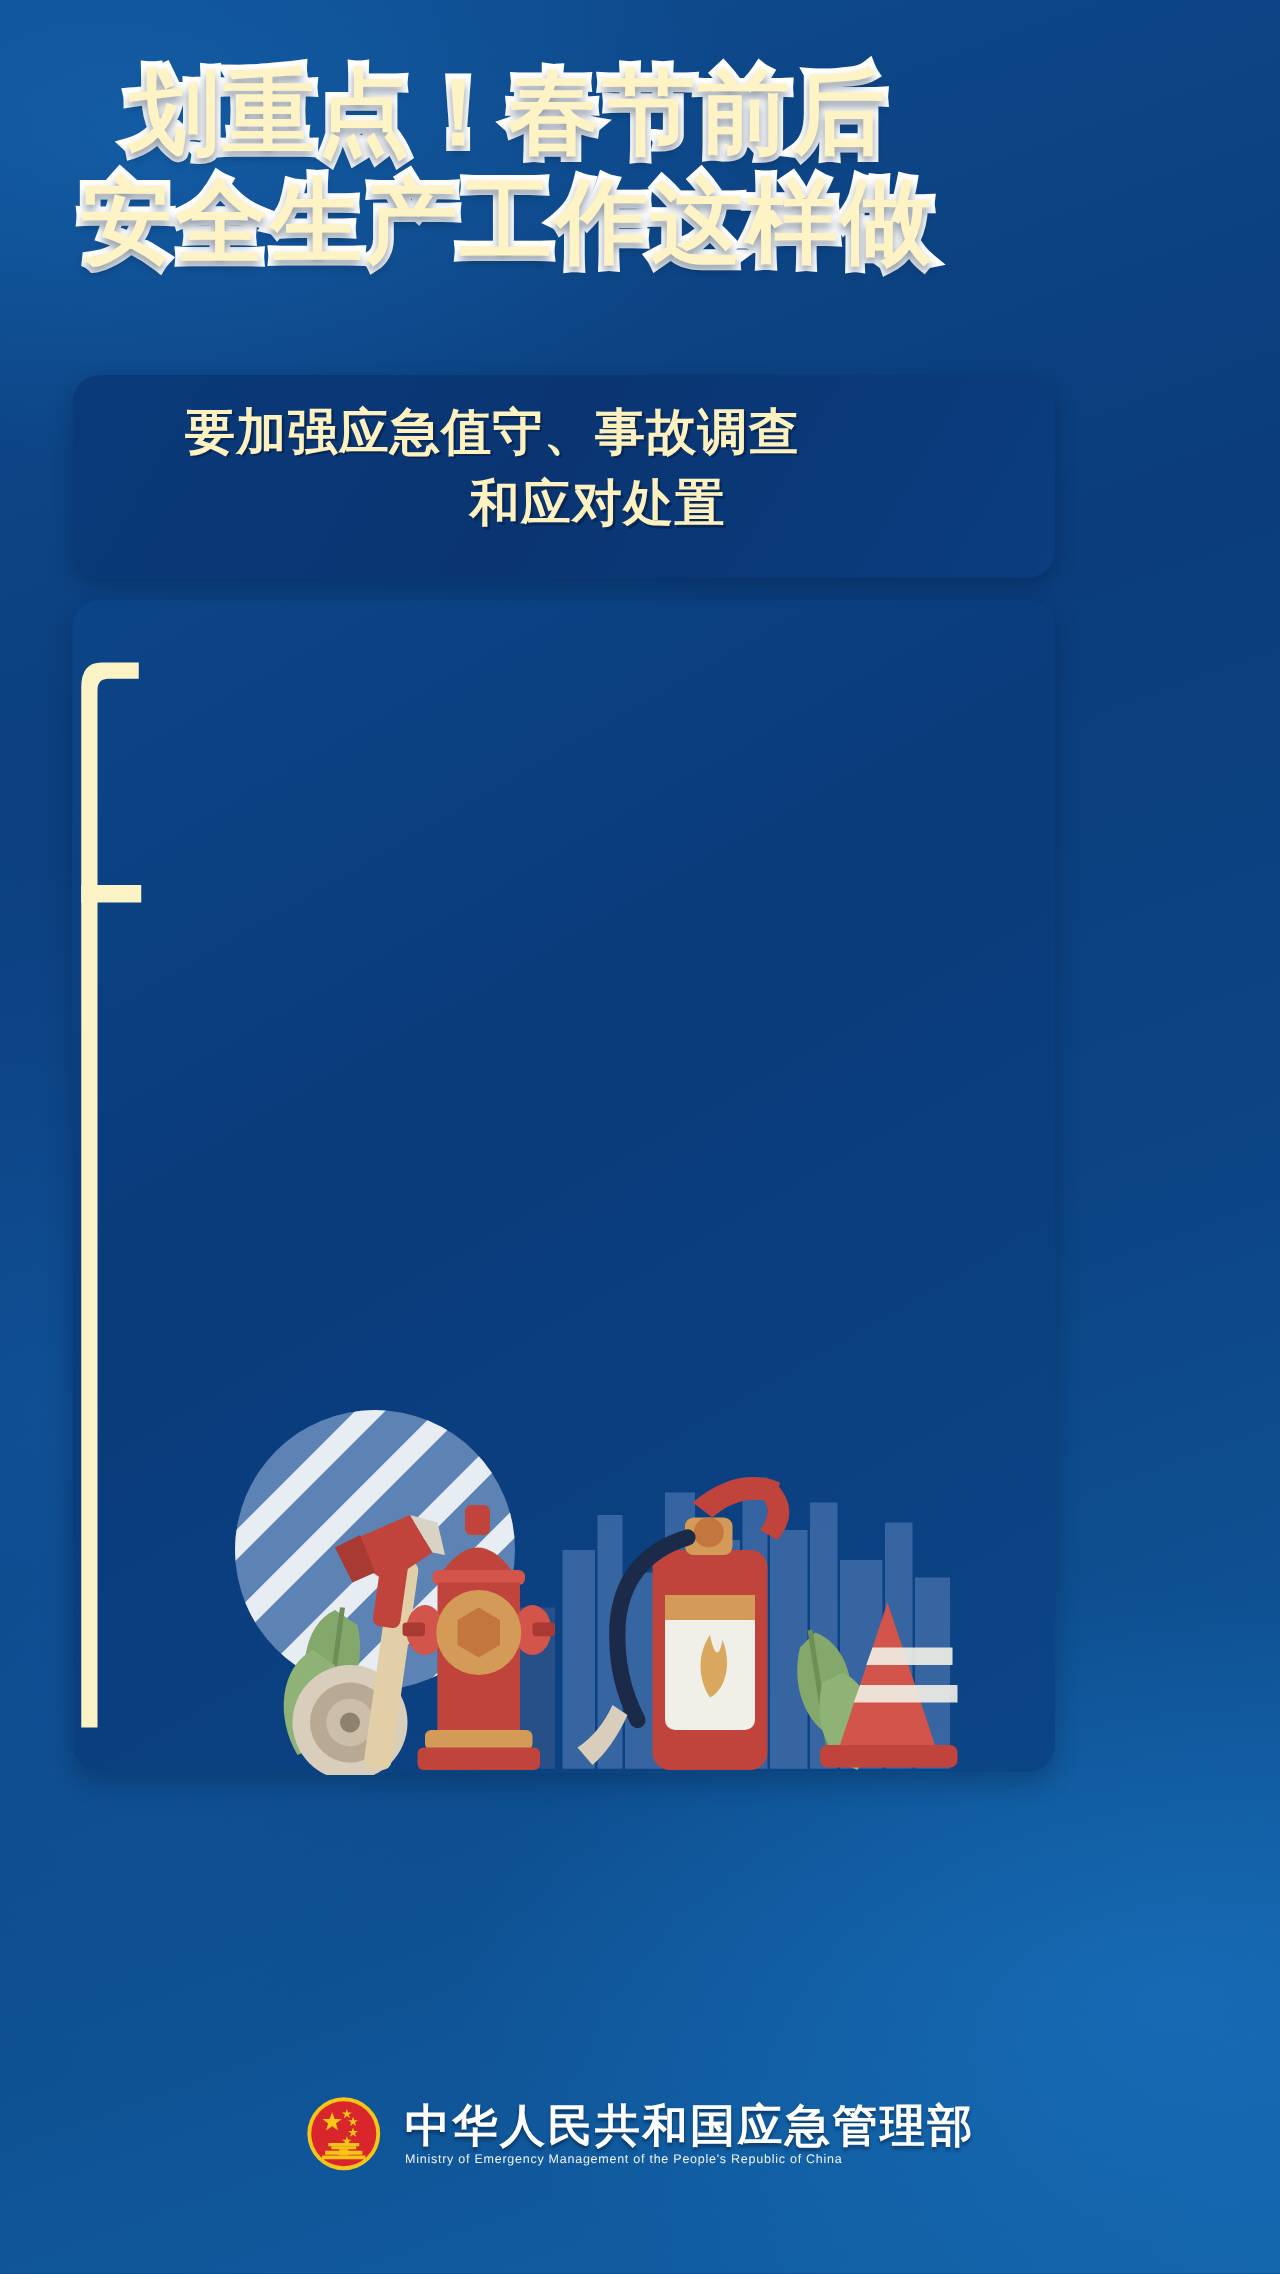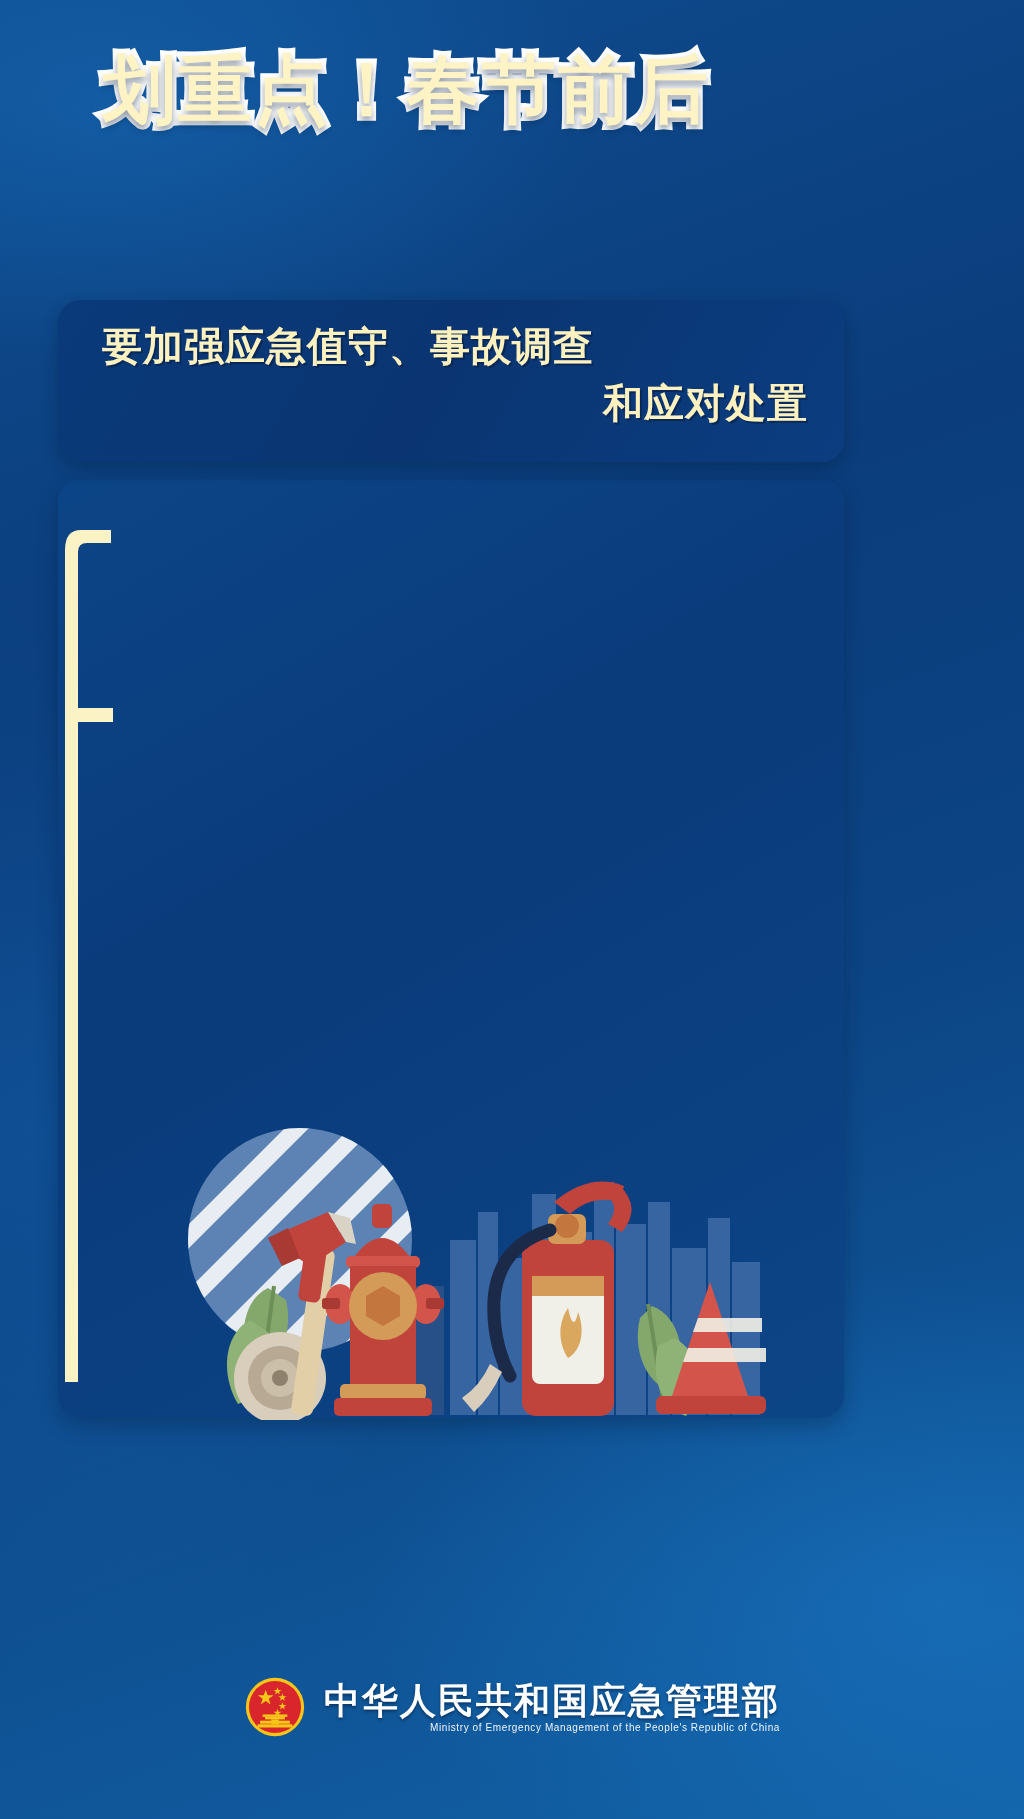--- a/index.html
+++ b/index.html
@@ -76,23 +76,24 @@
     top: 18px;
   }
   .sub-line {
     font-size: 40px;
     font-weight: 700;
     line-height: 1.42;
     color: #fdf2bf;
     letter-spacing: 1px;
     text-shadow: 2px 2px 0 rgba(5,28,62,.55);
     white-space: nowrap;
+    margin-left: 46px;
   }
   .sub-line.l1 { text-align: left; }
-  .sub-line.l2 { text-align: right; }
+  .sub-line.l2 { text-align: center; }
 
   
   .content-card {
     position: absolute;
     left: 58px;
     top: 480px;
     width: 786px;
     height: 938px;
     border-radius: 22px;
     background: linear-gradient(150deg, #0c4587 0%, #0a3b7b 42%, #0c4586 100%);
@@ -142,21 +143,20 @@
   .footer {
     position: absolute;
     left: 0;
     top: 1676px;
     width: 1024px;
     display: flex;
     align-items: center;
     justify-content: center;
     gap: 18px;
     z-index: 9;
-    text-align: right;
   }
   .emblem {
     width: 62px;
     height: 62px;
     flex: 0 0 62px;
   }
   .footer-text { display: block; }
   .footer-cn {
     font-size: 36px;
     font-weight: 700;
@@ -175,20 +175,21 @@
   }
 </style>
 </head>
 <body>
 
 <div id="poster">
   <div class="bg-sheen"></div>
 
   <div class="title-wrap">
     <div class="title-line">划重点！春节前后</div>
+    <div class="title-line">安全生产工作这样做</div>
   </div>
 
   <div class="subtitle-banner">
     <div class="subtitle-inner">
       <div class="sub-line l1">要加强应急值守、事故调查</div>
       <div class="sub-line l2">和应对处置</div>
     </div>
   </div>
 
   <div class="content-card"></div>

